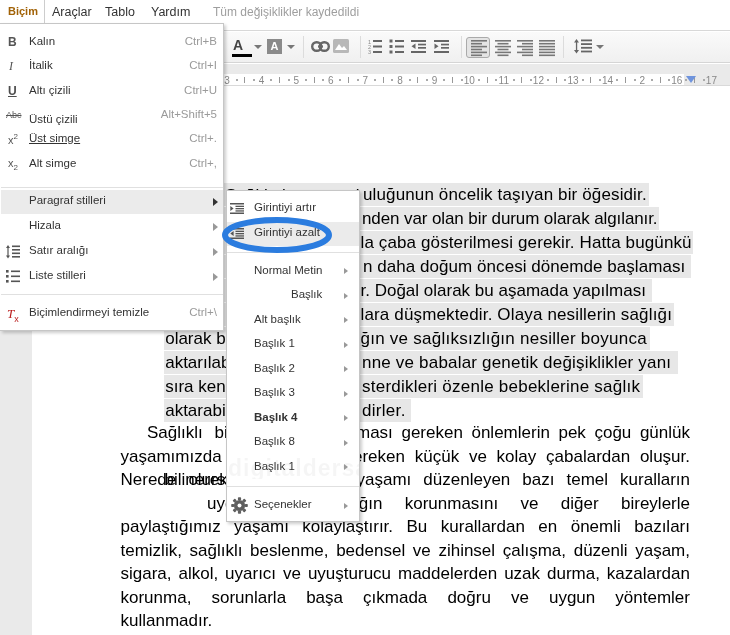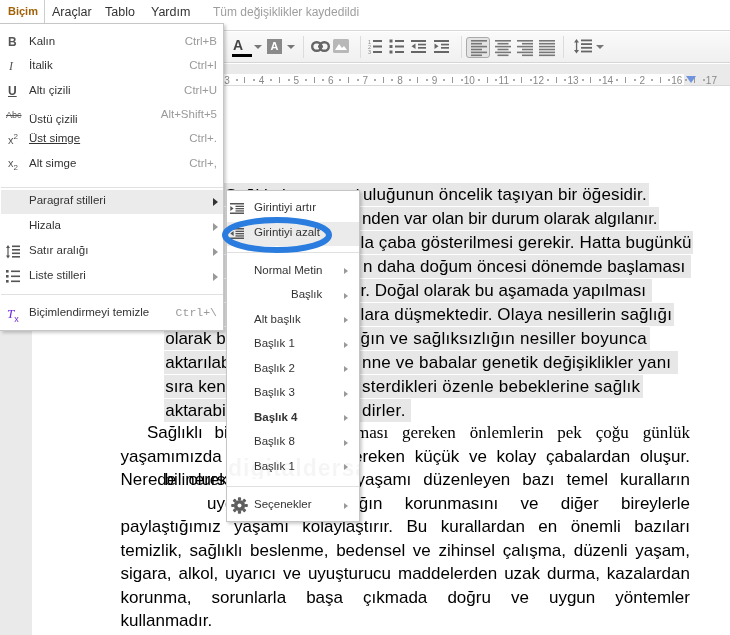--- a/index.html
+++ b/index.html
@@ -36,21 +36,21 @@
 <div class="abs doc" id="p1r6" style="left:360.5px;top:326.9px;letter-spacing:0.25px;">ğın ve sağlıksızlığın nesiller boyunca</div>
 <div class="abs doc" style="left:165.2px;top:326.9px;">olarak bakıldığında sağlı</div>
 <div class="abs doc" id="p1r7" style="left:362.0px;top:350.9px;letter-spacing:0.19px;">nne ve babalar genetik değişiklikler yanı</div>
 <div class="abs doc" style="left:165.2px;top:350.9px;">aktarılabildiği görülür. A</div>
 <div class="abs doc" id="p1r8" style="left:362.0px;top:374.9px;letter-spacing:0.24px;">sterdikleri özenle bebeklerine sağlık</div>
 <div class="abs doc" style="left:165.2px;top:374.9px;">sıra kendilerine göster</div>
 <div class="abs doc" id="p1r9" style="left:362.0px;top:398.9px;letter-spacing:0.30px;">dirler.</div>
 <div class="abs doc" style="left:165.2px;top:398.9px;">aktarabilmektedirler.</div>
 <div class="abs doc" style="left:147px;top:421.0px;">Sağlıklı</div>
 <div class="abs doc" style="left:214.5px;top:421.0px;">bir yaşam için alın</div>
-<div class="abs doc jst" style="left:356px;top:421.0px;width:334px;font-family:Liberation Serif, serif;">ması gereken önlemlerin pek çoğu günlük</div>
+<div class="abs doc jst" style="left:356px;top:421.0px;width:334px;">ması gereken önlemlerin pek çoğu günlük</div>
 <div class="abs doc" style="left:120.5px;top:444.5px;">yaşamımızda</div>
 <div class="abs doc" style="left:228px;top:444.5px;">her gün yapılm</div>
 <div class="abs doc jst" style="left:353px;top:444.5px;width:337px;">ereken küçük ve kolay çabalardan oluşur.</div>
 <div class="abs doc" style="left:120.5px;top:468.0px;">Nerede</div>
 <div class="abs doc" style="left:188.4px;top:468.0px;">olursak olalım, çevrem</div>
 <div class="abs doc jst" style="left:356.5px;top:468.0px;width:333.5px;">yaşamı düzenleyen bazı temel kuralların</div>
 <div class="abs doc" style="left:120.5px;top:468px;margin-left:44px;">bilinerek</div>
 <div class="abs doc" style="left:207px;top:491.5px;">uygulanması, sağlı</div>
 <div class="abs doc jst" style="left:354px;top:491.5px;width:336px;">ığın korunmasını ve diğer bireylerle</div>
 <div class="abs doc jst" style="left:120.5px;top:515.0px;width:569.5px;">paylaştığımız yaşamı kolaylaştırır. Bu kurallardan en önemli bazıları</div>
@@ -282,23 +282,23 @@
       <rect x="5" y="5.5" width="9" height="1.6"></rect>
       <rect x="5" y="10.5" width="9" height="1.6"></rect>
 <rect x="0" y="0" width="2.6" height="2.6"></rect>
       <rect x="0" y="5" width="2.6" height="2.6"></rect>
       <rect x="0" y="10" width="2.6" height="2.6"></rect>
     </g>
 </svg>
 <div class="abs mtxt" style="left:29px;top:268.5px;">Liste stilleri</div>
 <div class="abs arrow-r" style="left:213px;top:272.5px;"></div>
 <div class="abs sep" style="left:1px;top:294px;width:222px;"></div>
-<div class="abs" style="left:7px;top:306px;font-size:13px;font-style:italic;font-family:'Liberation Serif',serif;color:#6d28d9;">T<span style="font-size:9px;font-style:normal;font-family:'Liberation Sans';vertical-align:sub;">x</span></div>
+<div class="abs" style="left:7px;top:306px;font-size:13px;font-style:italic;font-family:'Liberation Serif',serif;color:#b91c1c;">T<span style="font-size:9px;font-style:normal;font-family:'Liberation Sans';vertical-align:sub;">x</span></div>
 <div class="abs mtxt" style="left:29px;top:306px;">Biçimlendirmeyi temizle</div>
-<div class="abs sc" style="left:0;top:306px;width:217px;text-align:right;font-family:Liberation Mono, monospace;">Ctrl+\</div>
+<div class="abs sc" style="left:0;top:306px;width:217px;text-align:right;">Ctrl+\</div>
 <div class="abs" style="left:226px;top:190px;width:134px;height:332px;background:#fff;border:1px solid #c6c6c6;box-sizing:border-box;box-shadow:2px 2px 3px rgba(0,0,0,0.2);"></div>
 <div class="abs" style="left:228px;top:455px;width:131px;height:24px;overflow:hidden;font-size:23px;font-weight:bold;color:rgba(0,0,0,0.04);letter-spacing:1px;">digitaldersane</div>
 <svg class="abs" style="left:230px;top:203.2px;" width="14" height="11" viewBox="0 0 14 11">
     <g fill="#555">
       <rect x="0" y="0" width="14" height="1.5"></rect>
       <rect x="5.5" y="2.7" width="8.5" height="1.3"></rect>
       <rect x="5.5" y="5" width="8.5" height="1.3"></rect>
       <rect x="5.5" y="7.3" width="8.5" height="1.3"></rect>
       <rect x="0" y="9.5" width="14" height="1.5"></rect>
     </g>

